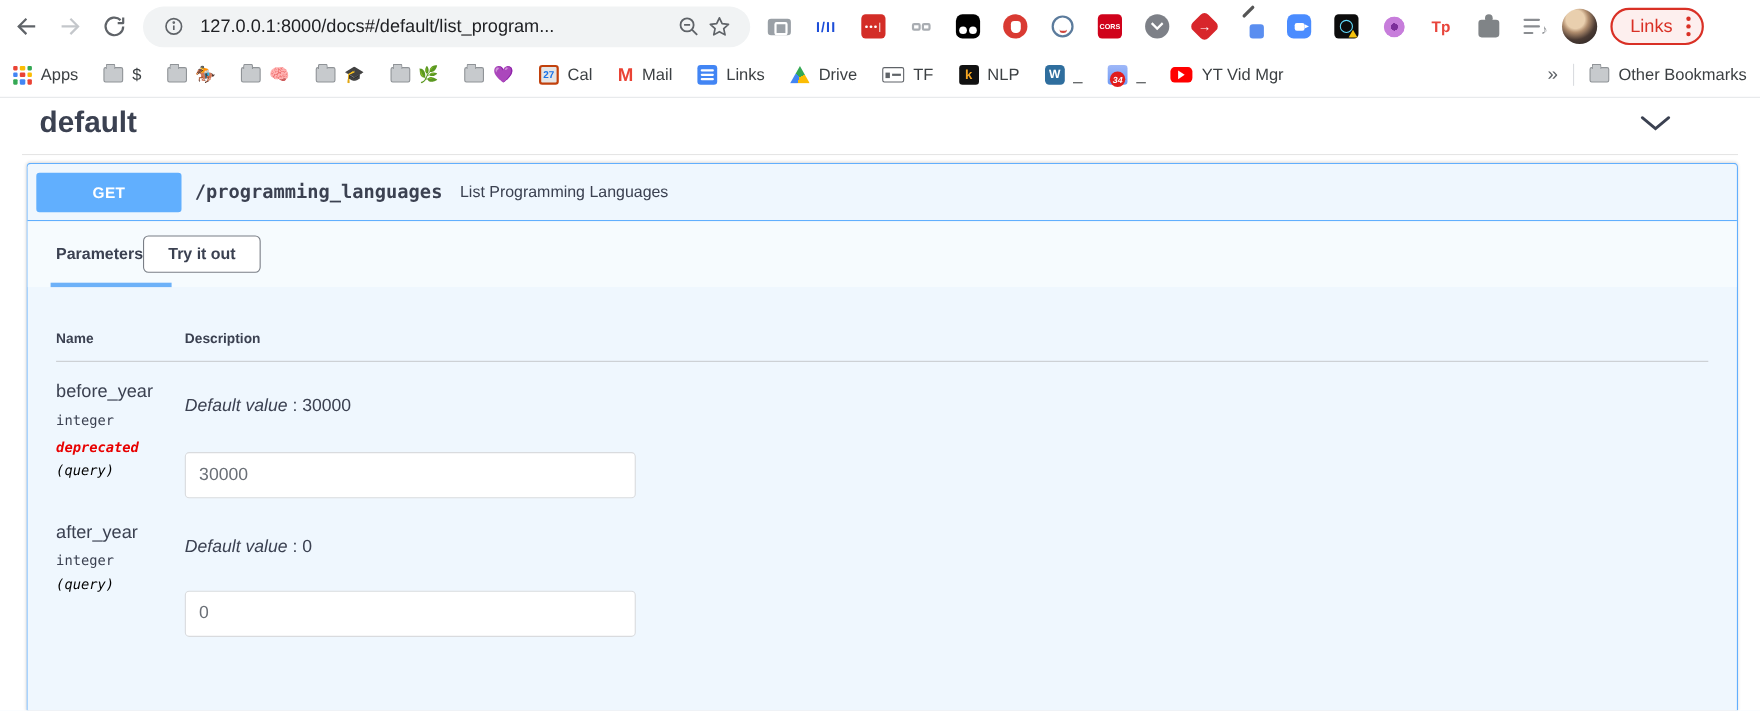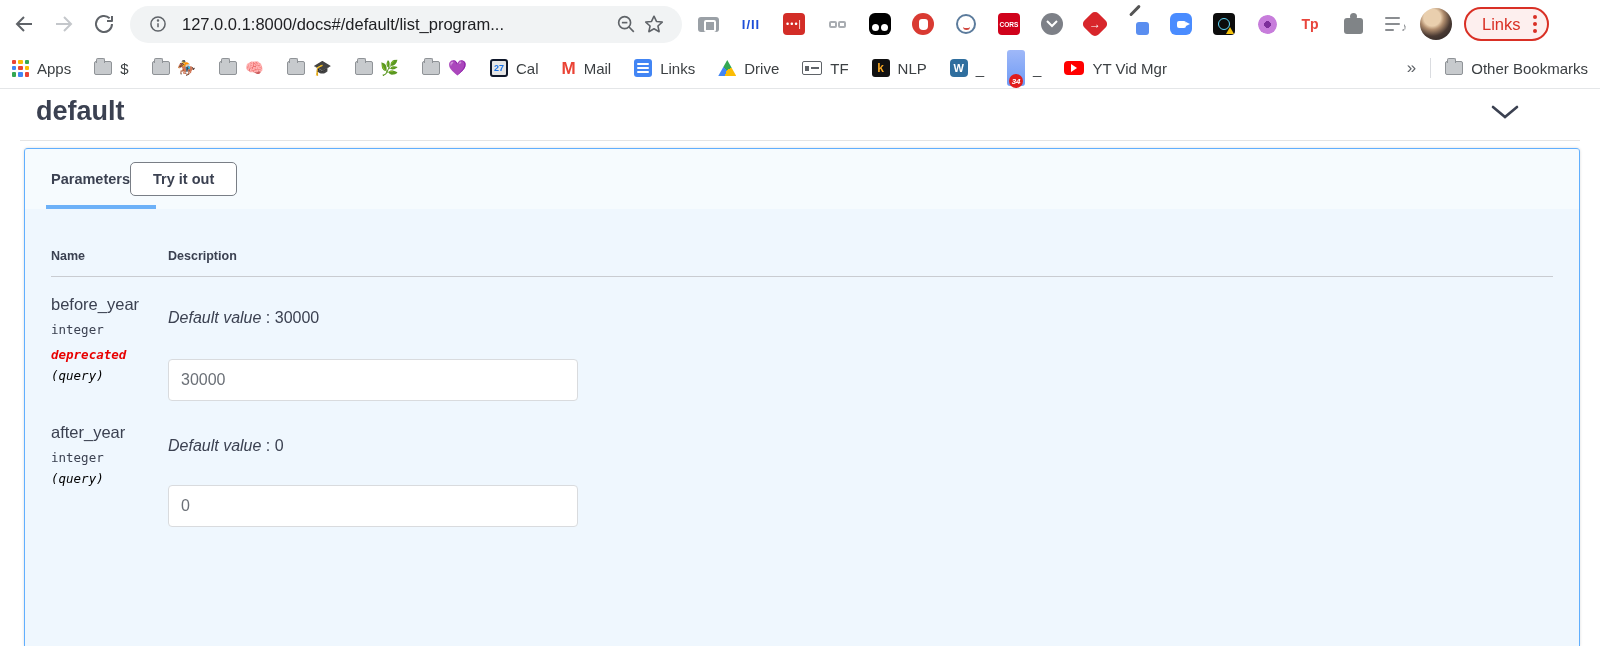--- a/index.html
+++ b/index.html
@@ -36,37 +36,37 @@
                gap:23px; font-size:15px; color:#3c4043; }
   .bm { display:flex; align-items:center; gap:8px; white-space:nowrap; flex:none; }
   .bm-right { margin-left:auto; display:flex; align-items:center; gap:14px; }
   .vdiv { width:1px; height:20px; background:#dadce0; }
   .folder { width:18px; height:14px; position:relative; background:#c7cacd; border:1px solid #8f9397;
             border-radius:2px; flex:none; }
   .folder::before { content:""; position:absolute; top:-4px; left:1px; width:7px; height:4px;
                     background:#c7cacd; border:1px solid #8f9397; border-bottom:none; border-radius:2px 2px 0 0; }
   .apps-grid { width:17px; height:17px; display:grid; grid-template-columns:repeat(3,1fr); gap:2px; flex:none; }
   .apps-grid i { border-radius:1px; }
-  .ic-cal { width:18px; height:18px; background:#e5e5e5; border:2px solid #0f172a; border-radius:3px;
+  .ic-cal { width:18px; height:18px; background:#e5e5e5; border:2px solid #c2410c; border-radius:3px;
             color:#1a73e8; font-size:9px; font-weight:bold; display:flex; align-items:center; justify-content:center; }
   .ic-gmail { color:#ea4335; font-weight:bold; font-size:17px; line-height:1; }
   .ic-links { width:18px; height:18px; border-radius:3px; background:#4285f4;
               display:flex; flex-direction:column; justify-content:center; gap:2px; padding:0 3px; }
   .ic-links i { height:2px; background:#fff; border-radius:1px; }
   .ic-drive { width:18px; height:16px; clip-path:polygon(50% 0, 100% 100%, 0 100%);
               background:conic-gradient(from 200deg at 50% 62%, #4285f4 0 30%, #34a853 30% 63%, #fbbc04 63%); }
   .ic-tf { width:20px; height:14px; border:1.6px solid #5f6368; border-radius:2px;
            display:flex; align-items:center; gap:2px; padding:0 2px; }
   .ic-tf i { height:5px; background:#5f6368; }
   .ic-tf i:nth-child(1){width:4px;} .ic-tf i:nth-child(2){width:8px; height:1.6px;}
   .ic-nlp { width:18px; height:18px; background:#111; border-radius:3px; color:#f5a623;
             font-weight:bold; font-size:12px; display:flex; align-items:center; justify-content:center; }
   .ic-wp { width:18px; height:18px; background:#2f6e9e; border-radius:4px; color:#fff;
            font-size:11px; font-weight:bold; display:flex; align-items:center; justify-content:center; }
-  .ic-cal34 { width:18px; height:36px; border-radius:3px; background:linear-gradient(#9fb8f8,#6f9bf5); position:relative;font-style:italic; }
+  .ic-cal34 { width:18px; height:18px; border-radius:3px; background:linear-gradient(#9fb8f8,#6f9bf5); position:relative;font-style:italic; }
   .ic-cal34 b { position:absolute; left:2px; bottom:-2px; width:14px; height:14px; background:#e11c1c; border-radius:50%;
                 color:#fff; font-size:8px; display:flex; align-items:center; justify-content:center; }
   .ic-yt { width:20px; height:14px; background:#f00; border-radius:4px; display:flex; align-items:center; justify-content:center; }
   .ic-yt i { width:0; height:0; border-left:6px solid #fff; border-top:4px solid transparent; border-bottom:4px solid transparent; }
 
   
   .e-cam { width:21px; height:15px; background:#9aa0a6; border-radius:3px; position:relative; }
   .e-cam::after { content:""; position:absolute; left:6px; top:3px; width:8px; height:8px; border:2px solid #fff; border-radius:2px; }
   .e-vpn { color:#1d4ed8; font-weight:bold; font-size:13px; letter-spacing:1px; }
   .e-lp { width:22px; height:22px; background:#d32d27; border-radius:4px; color:#fff; font-size:9px;
@@ -386,20 +386,25 @@
 <div class="content">
   <div class="section-title">default</div>
   <div class="section-chevron">
     <svg width="28" height="16" viewBox="0 0 28 16" fill="none" stroke="#3b4151" stroke-width="2.6" stroke-linecap="round">
         <polyline points="2,2 14,12 26,2"></polyline>
       </svg>
   </div>
   <div class="section-divider"></div>
 
   <div class="opblock">
+    <div class="op-summary">
+      <div class="method-badge">GET</div>
+      <div class="op-path">/programming_languages</div>
+      <div class="op-desc">List Programming Languages</div>
+    </div>
 
     <div class="op-sec-header">
       <div class="param-tab">Parameters</div>
       <div class="tab-underline"></div>
       <button class="tryout-btn">Try it out</button>
     </div>
 
     <div class="table-area">
       <div class="thead">
         <div class="col-name">Name</div>

